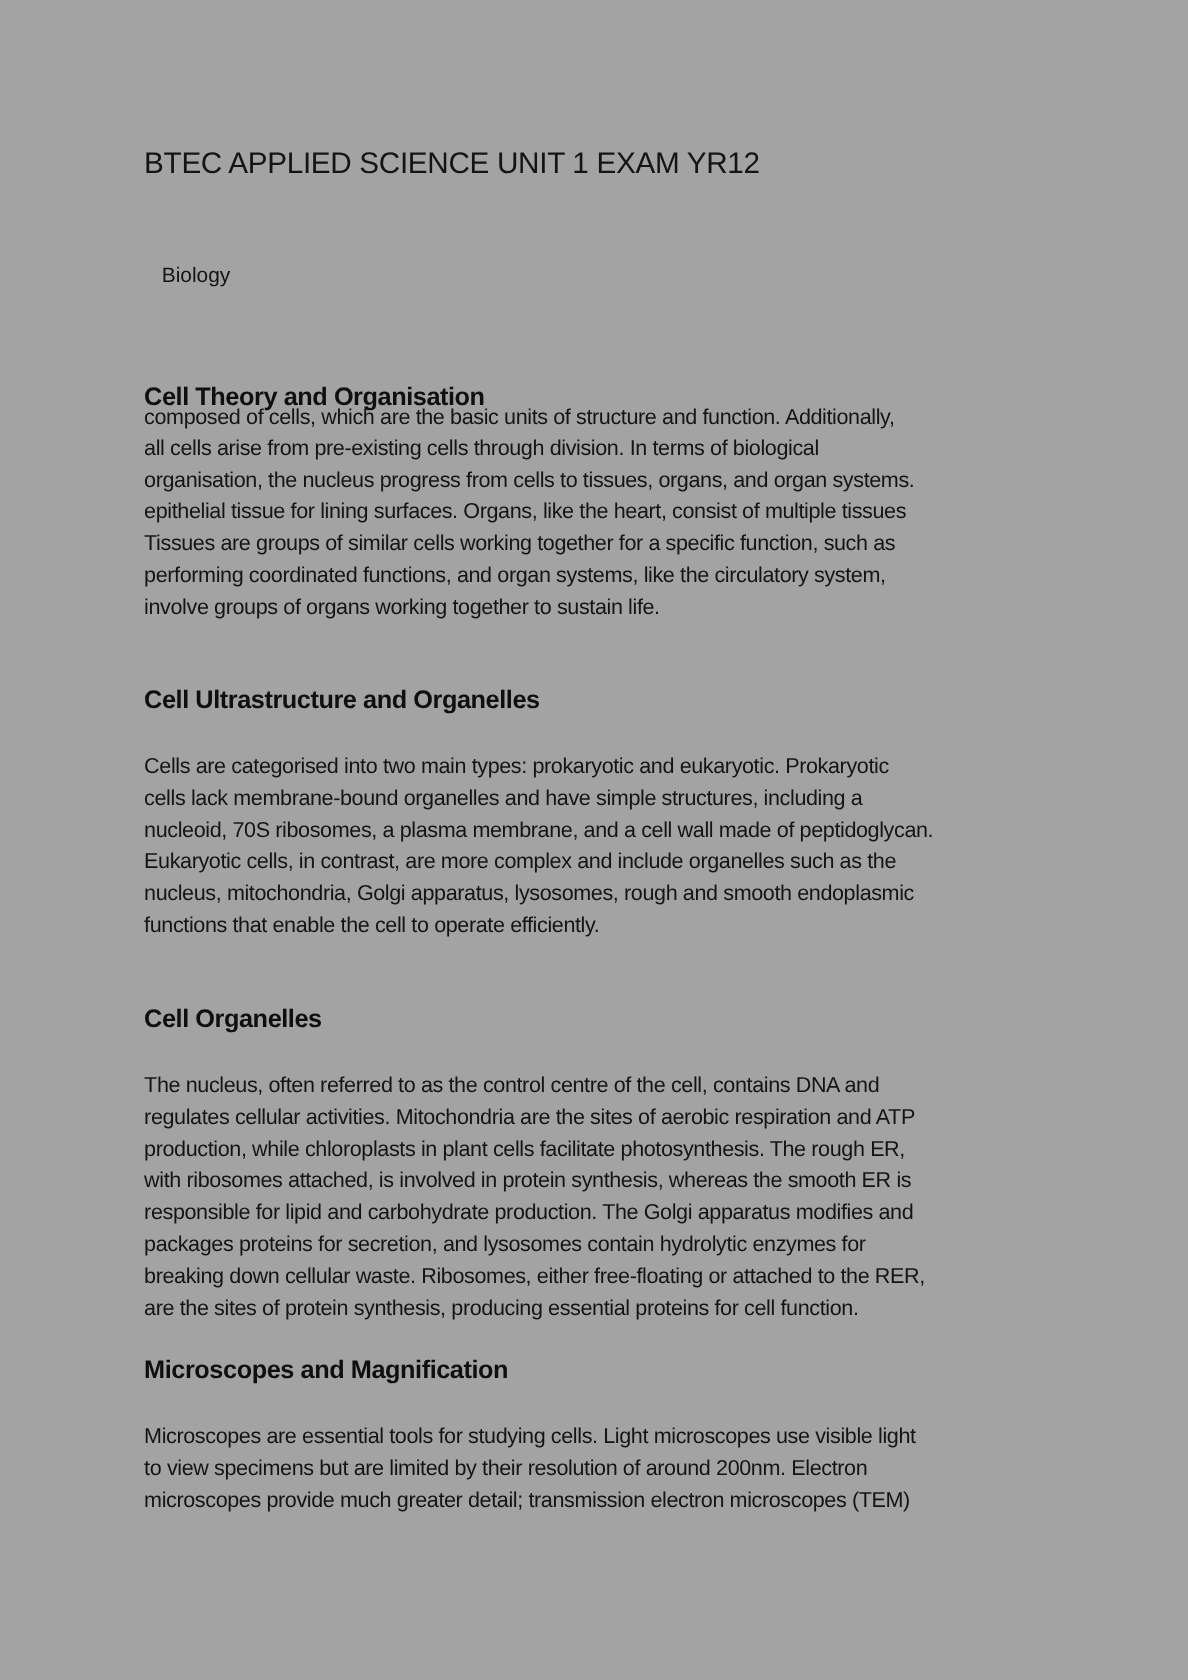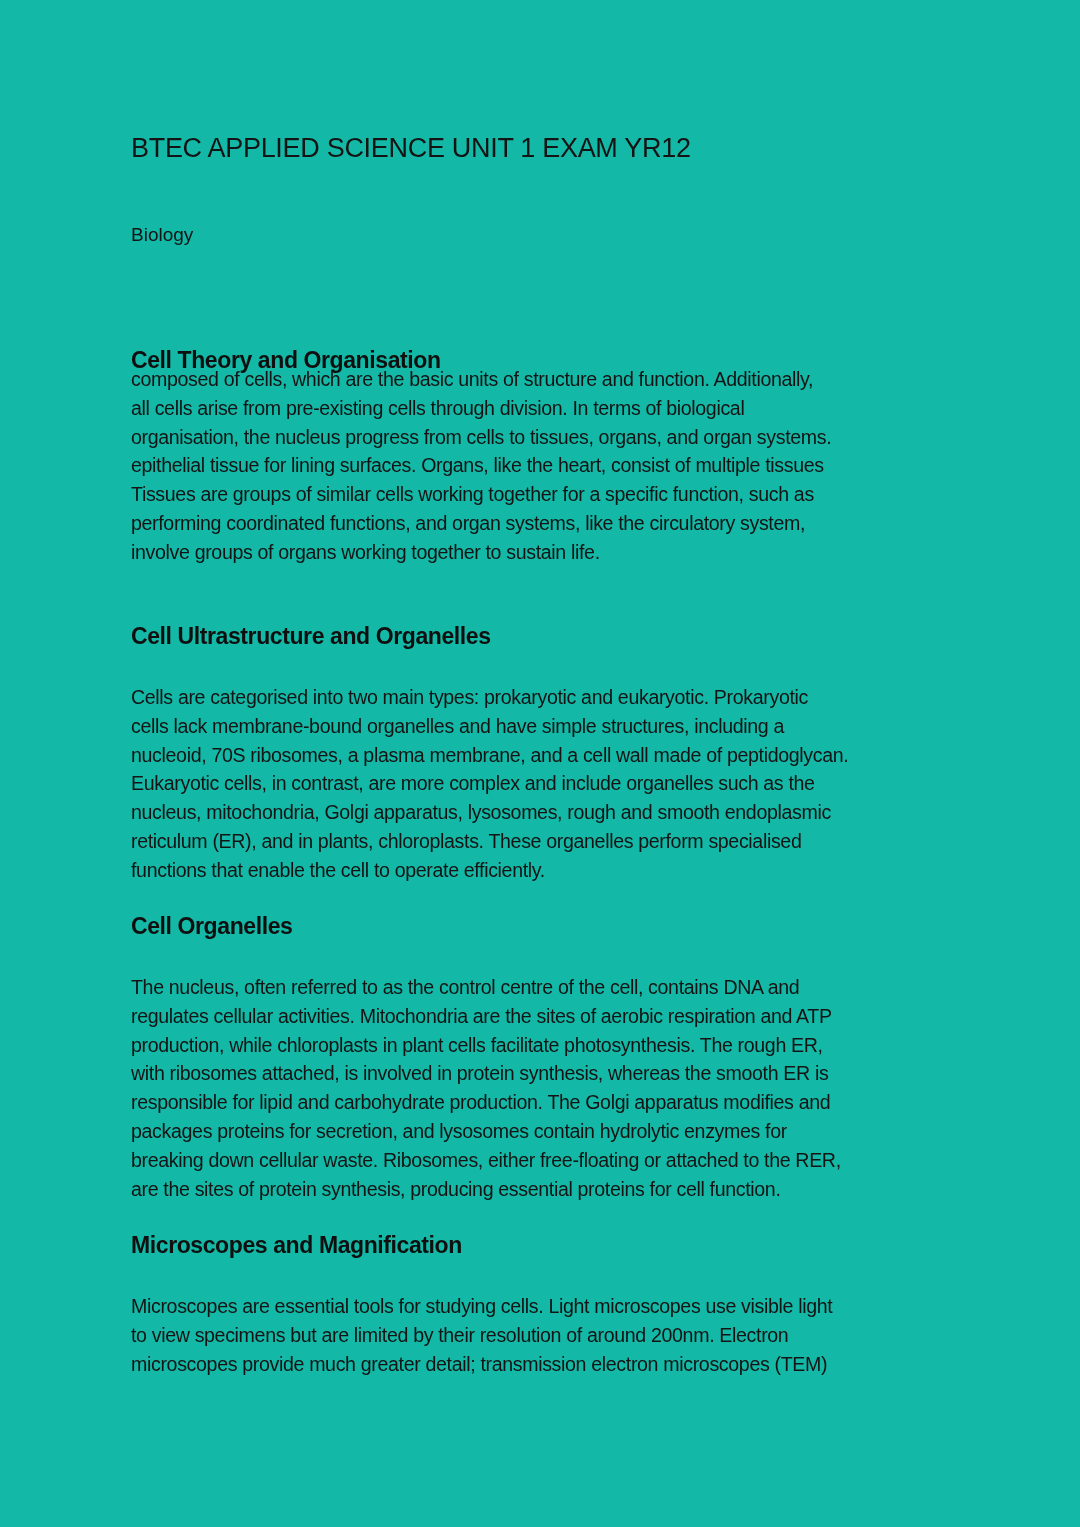--- a/index.html
+++ b/index.html
@@ -13,40 +13,40 @@
       position: relative;
       overflow: hidden;
       font-family: "Liberation Sans", "DejaVu Sans", sans-serif;
       color: #111111;
     }
     .page {
       position: absolute;
       left: 0; top: 0;
       width: 1080px;
       height: 1527px;
-      background: #14b8a6;
+      background: #a3a3a3;
     }
     .doc-title {
       position: absolute;
       left: 131px;
       top: 133px;
       font-size: 27px;
       font-weight: normal;
       letter-spacing: -0.3px;
       white-space: nowrap;
       margin: 0;
       color: #141414;
     }
     .subject {
       position: absolute;
       left: 131px;
       top: 224px;
       font-size: 19px;
       white-space: nowrap;
-      margin: 0;
+      margin: 16px;
       color: #141414;
     }
     .heading {
       position: absolute;
       left: 131px;
       font-size: 23px;
       font-weight: bold;
       white-space: nowrap;
       margin: 0;
       letter-spacing: -0.4px;
@@ -86,21 +86,20 @@
     <span class="line">involve groups of organs working together to sustain life.</span>
   </div>
 
   <h2 class="heading" style="top:623px;">Cell Ultrastructure and Organelles</h2>
   <div class="para" style="top:683px;">
     <span class="line">Cells are categorised into two main types: prokaryotic and eukaryotic. Prokaryotic</span>
     <span class="line">cells lack membrane-bound organelles and have simple structures, including a</span>
     <span class="line">nucleoid, 70S ribosomes, a plasma membrane, and a cell wall made of peptidoglycan.</span>
     <span class="line">Eukaryotic cells, in contrast, are more complex and include organelles such as the</span>
     <span class="line">nucleus, mitochondria, Golgi apparatus, lysosomes, rough and smooth endoplasmic</span>
-    <span class="line">reticulum (ER), and in plants, chloroplasts. These organelles perform specialised</span>
     <span class="line">functions that enable the cell to operate efficiently.</span>
   </div>
 
   <h2 class="heading" style="top:913px;">Cell Organelles</h2>
   <div class="para" style="top:973px;">
     <span class="line">The nucleus, often referred to as the control centre of the cell, contains DNA and</span>
     <span class="line">regulates cellular activities. Mitochondria are the sites of aerobic respiration and ATP</span>
     <span class="line">production, while chloroplasts in plant cells facilitate photosynthesis. The rough ER,</span>
     <span class="line">with ribosomes attached, is involved in protein synthesis, whereas the smooth ER is</span>
     <span class="line">responsible for lipid and carbohydrate production. The Golgi apparatus modifies and</span>

